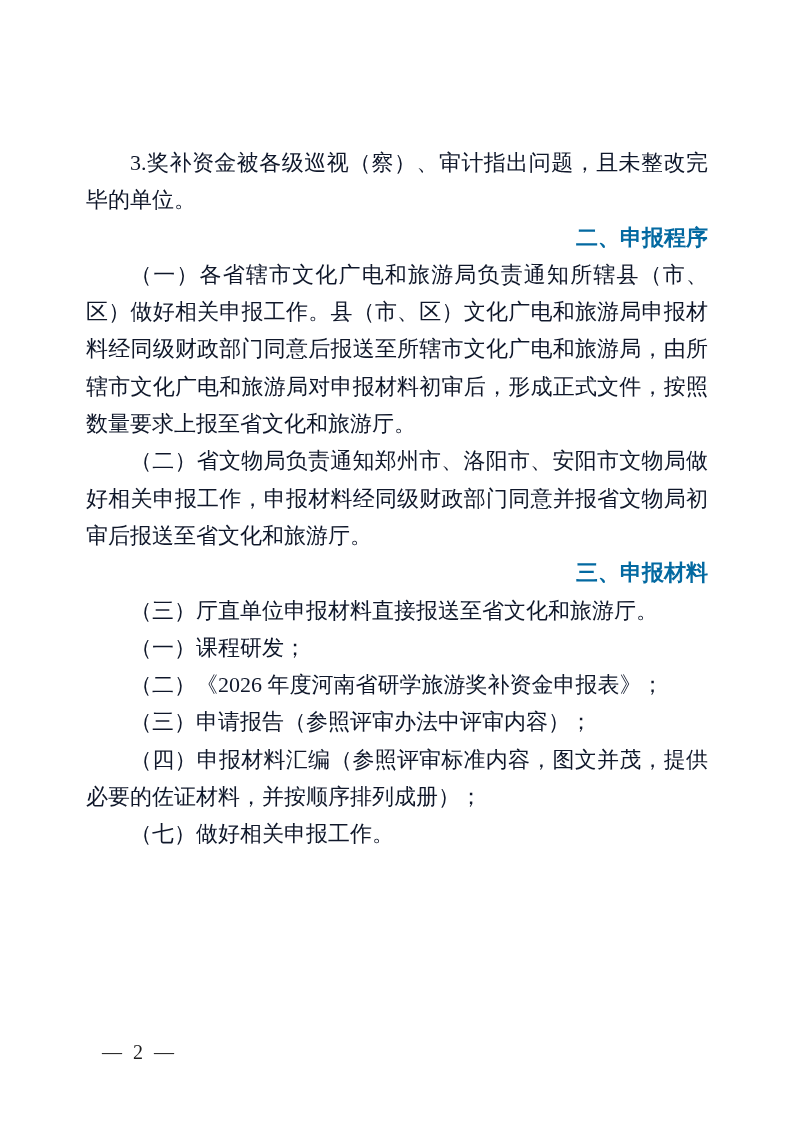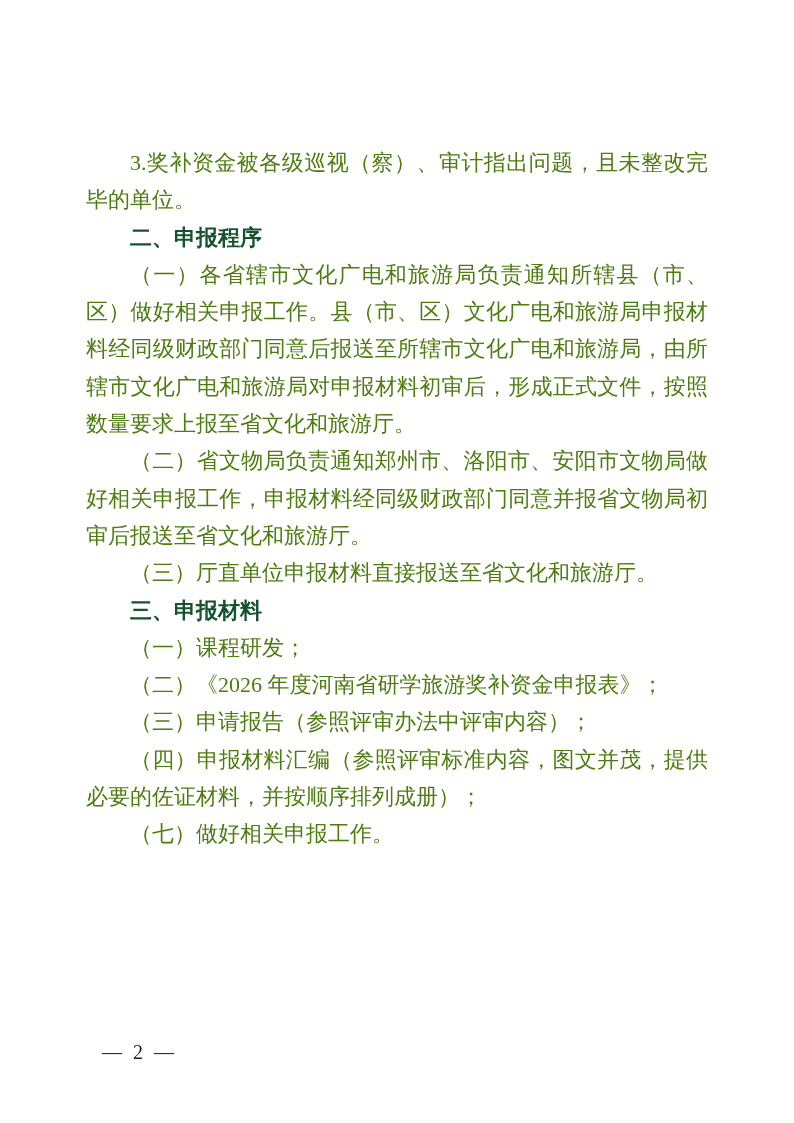--- a/index.html
+++ b/index.html
@@ -18,52 +18,52 @@
     position: absolute;
     left: 86px;
     top: 144px;
     width: 622px;
   }
   .para {
     margin: 0;
     font-family: "Liberation Serif", "DejaVu Serif", serif;
     font-size: 22px;
     line-height: 37.3px;
-    color: #4d7c0f;
+    color: #0f172a;
     text-align: justify;
     text-justify: inter-character;
     text-indent: 2em;
   }
   .para.heading {
     font-family: "Liberation Sans", "DejaVu Sans", sans-serif;
     font-weight: 700;
-    text-align: left;
-    color: #14532d;
+    text-align: right;
+    color: #0369a1;
   }
   .footer {
     position: absolute;
     left: 102px;
     top: 1041px;
     font-family: "Liberation Serif", "DejaVu Serif", serif;
     font-size: 20px;
     color: #1c1c1c;
     letter-spacing: 3px;
   }
 </style>
 </head>
 <body>
 
 <div class="page">
   <div class="content">
       <p class="para">3.奖补资金被各级巡视（察）、审计指出问题，且未整改完毕的单位。</p>
       <p class="para heading">二、申报程序</p>
       <p class="para">（一）各省辖市文化广电和旅游局负责通知所辖县（市、区）做好相关申报工作。县（市、区）文化广电和旅游局申报材料经同级财政部门同意后报送至所辖市文化广电和旅游局，由所辖市文化广电和旅游局对申报材料初审后，形成正式文件，按照数量要求上报至省文化和旅游厅。</p>
       <p class="para">（二）省文物局负责通知郑州市、洛阳市、安阳市文物局做好相关申报工作，申报材料经同级财政部门同意并报省文物局初审后报送至省文化和旅游厅。</p>
+      <p class="para heading">三、申报材料</p>
       <p class="para">（三）厅直单位申报材料直接报送至省文化和旅游厅。</p>
-      <p class="para heading">三、申报材料</p>
       <p class="para">（一）课程研发；</p>
       <p class="para">（二）《2026 年度河南省研学旅游奖补资金申报表》；</p>
       <p class="para">（三）申请报告（参照评审办法中评审内容）；</p>
       <p class="para">（四）申报材料汇编（参照评审标准内容，图文并茂，提供必要的佐证材料，并按顺序排列成册）；</p>
       <p class="para">（七）做好相关申报工作。</p>
     </div>
   <div class="footer">
     <span>— 2 —</span>
   </div>
 </div>

